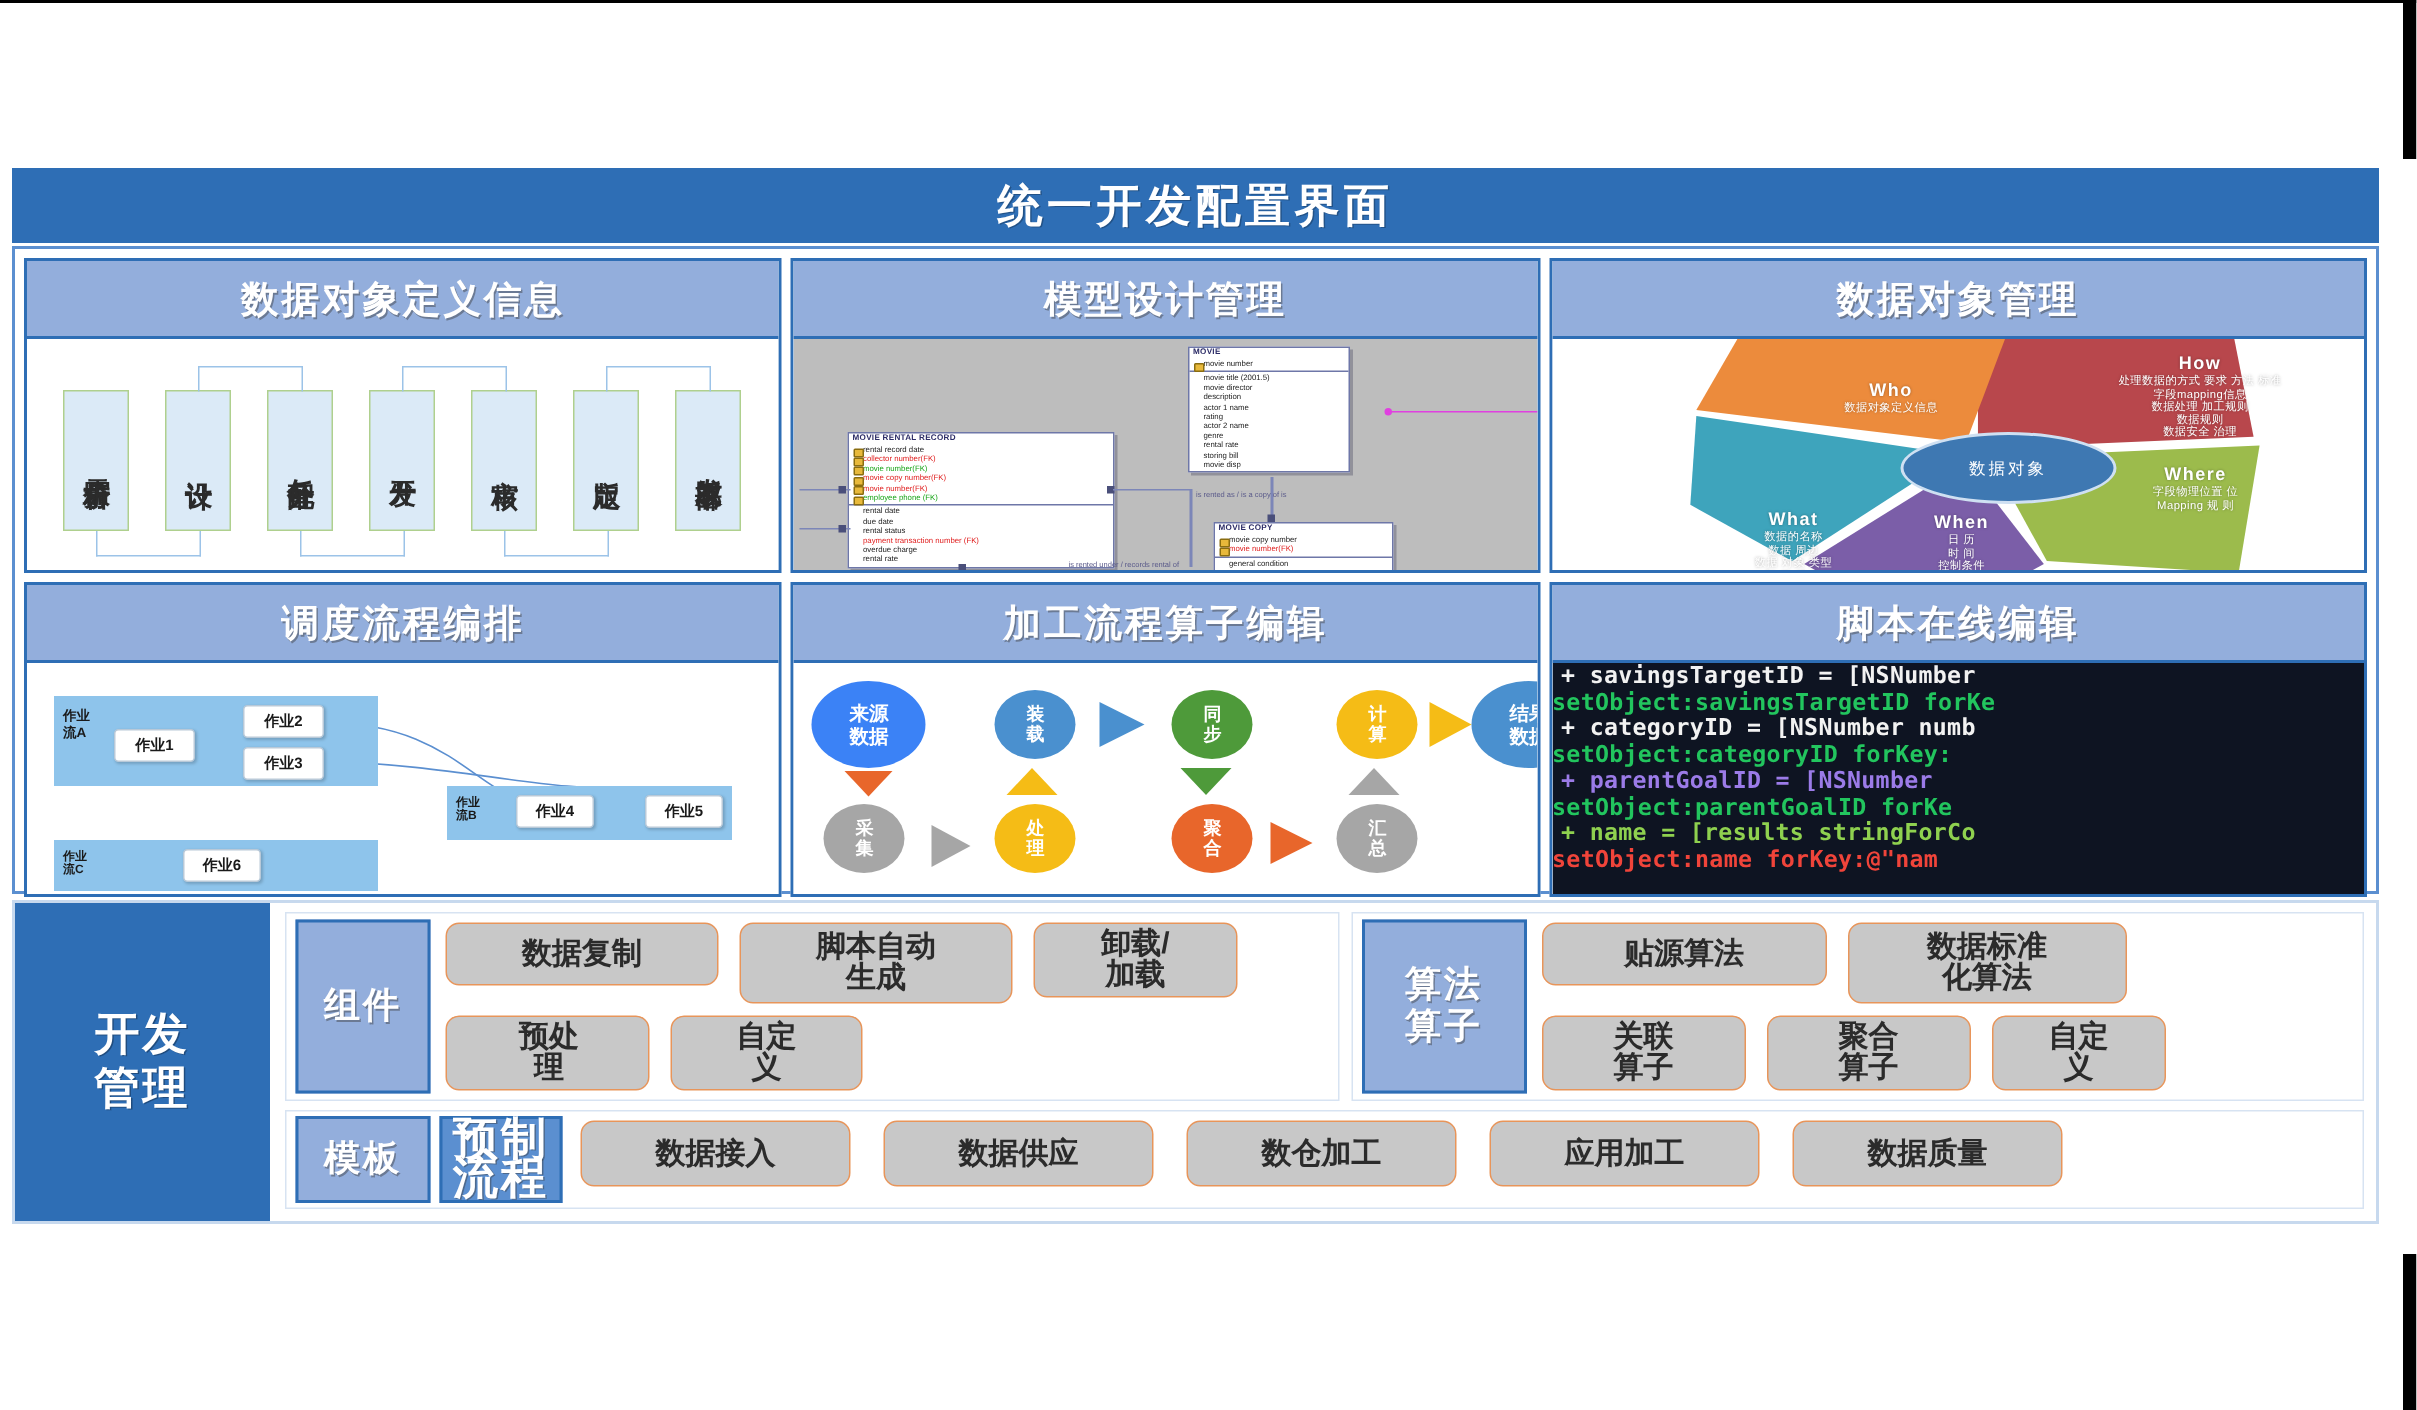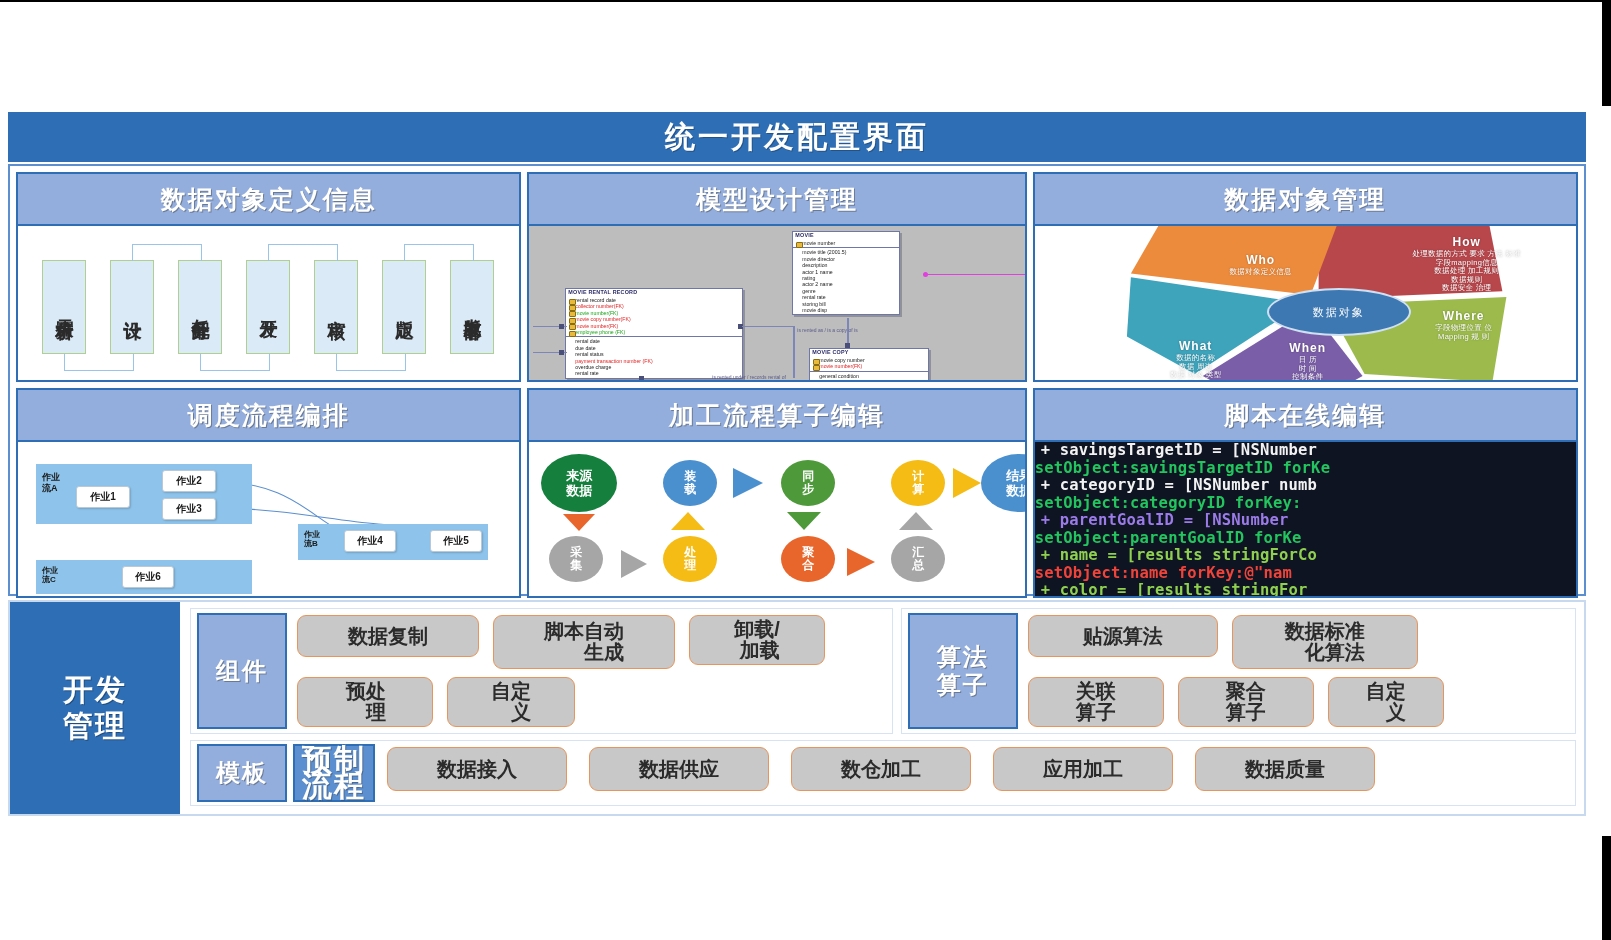--- a/index.html
+++ b/index.html
@@ -115,21 +115,21 @@
   #row-top{height:126px;}
   #row-bottom{height:66px;}
   .cat-tag{background:#93AEDC;border:2px solid #2E6EB5;box-sizing:border-box;
     display:flex;align-items:center;justify-content:center;flex:0 0 auto;}
   .cat-tag span{color:#fff;font-size:24px;font-weight:bold;line-height:28px;
     text-align:center;letter-spacing:2px;text-shadow:1px 1px 0 rgba(60,60,60,.45);}
   .cat-tag.dark{background:#5B8FD0;border-color:#2E6EB5;}
   .chip-area{flex:1 1 auto;display:flex;flex-wrap:wrap;align-content:center;
     gap:8px 14px;padding:6px 10px;}
   .chip{background:#C8C8C8;border:1.5px solid #E8955A;border-radius:9px;
-    display:flex;align-items:center;justify-content:center;text-align:right;
+    display:flex;align-items:center;justify-content:center;text-align:center;
     font-size:20px;font-weight:bold;color:#2b2b2b;line-height:22px;
     padding:5px 10px;box-sizing:border-box;}
   .chip.two{line-height:21px;}
   .outer-pane{border:1.5px solid #D7E3F2;box-sizing:border-box;display:flex;flex:1 1 auto;}
 </style>
 </head>
 <body>
 
 <div class="bleed" id="bleed-top"></div>
 <div class="bleed" id="bleed-bottom"></div>
@@ -358,21 +358,21 @@
         </div>
       </div>
 
       <div class="panel p-mid">
         <div class="phead">
           <span>加工流程算子编辑</span>
         </div>
         <div class="pbody">
           <div id="ops">
 
-            <div class="opnode" style="left:12px;top:12px;width:76px;height:58px;background:#15803d;white-space:pre-line;">来源
+            <div class="opnode" style="left:12px;top:12px;width:76px;height:58px;background:#3b82f6;white-space:pre-line;">来源
 数据</div>
             <div class="opnode small" style="left:134px;top:18px;width:54px;height:46px;background:#4A90CF;white-space:pre-line;">装
 载</div>
             <div class="opnode small" style="left:252px;top:18px;width:54px;height:46px;background:#4E9A3A;white-space:pre-line;">同
 步</div>
             <div class="opnode small" style="left:362px;top:18px;width:54px;height:46px;background:#F5BC16;white-space:pre-line;">计
 算</div>
             <div class="opnode" style="left:452px;top:12px;width:76px;height:58px;background:#4A90CF;white-space:pre-line;">结果
 数据</div>
 
@@ -404,21 +404,20 @@
         <div class="pbody">
           <div id="code">
             <div class="cline c-wh" style="padding-left:6px;">+ savingsTargetID  =  [NSNumber</div>
             <div class="cline c-cy" style="padding-left:0px;">setObject:savingsTargetID forKe</div>
             <div class="cline c-wh" style="padding-left:6px;">+ categoryID  =  [NSNumber numb</div>
             <div class="cline c-cy" style="padding-left:0px;">setObject:categoryID forKey:</div>
             <div class="cline c-pu" style="padding-left:6px;">+ parentGoalID  =  [NSNumber</div>
             <div class="cline c-cy" style="padding-left:0px;">setObject:parentGoalID forKe</div>
             <div class="cline c-gr" style="padding-left:6px;">+ name  =  [results stringForCo</div>
             <div class="cline c-rd" style="padding-left:0px;">setObject:name forKey:@"nam</div>
-            <div class="cline c-gr" style="padding-left:6px;">+ color  =  [results stringFor</div>
 
           </div>
         </div>
       </div>
     </div>
   </div>
 
   <div id="lower">
     <div id="dev-side">
       <span style="white-space:pre-line;">开发

